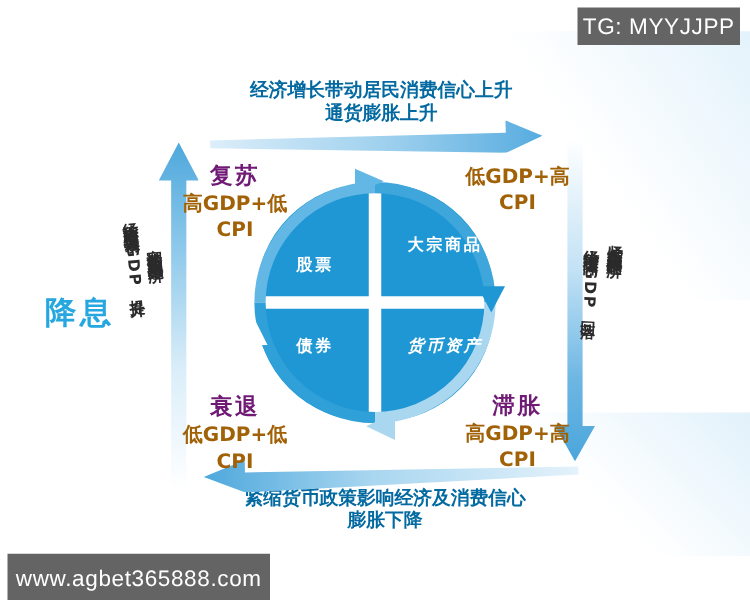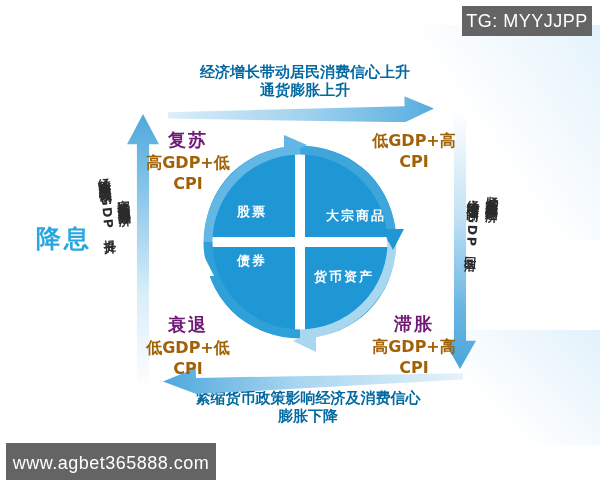--- a/index.html
+++ b/index.html
@@ -98,41 +98,41 @@
     <path d="M208,116 A92,92 0 0 1 116,208" fill="none" stroke="#a9d7f0" stroke-width="9"></path>
     <path d="M116,208 A92,92 0 0 1 24,116" fill="none" stroke="#2fa0d8" stroke-width="9"></path>
 
     <polygon points="100,9 100,29 123,19" fill="#62b7e5"></polygon>
     <polygon points="198,103 220,103 209,124" fill="#1f97d4"></polygon>
     <polygon points="132,204 132,226 109,215" fill="#a9d7f0"></polygon>
     <polygon points="6,150 30,150 18,126" fill="#ffffff"></polygon>
   </svg>
 
   <div class="abs asset" style="left:204px;top:203px;width:96px;">股票</div>
-  <div class="abs asset" style="left:304px;top:207px;width:104px;">大宗商品</div>
-  <div class="abs asset" style="left:204px;top:252px;width:96px;">债券</div>
-  <div class="abs asset" style="left:292px;top:268px;width:104px;">货币资产</div>
+  <div class="abs asset" style="left:304px;top:187px;width:104px;">大宗商品</div>
+  <div class="abs asset" style="left:204px;top:268px;width:96px;">债券</div>
+  <div class="abs asset" style="left:304px;top:268px;width:104px;font-style:italic;">货币资产</div>
 
   <div class="abs phase" style="left:138px;top:128px;width:100px;">
     <div class="t">复苏</div>
     <div class="m">高GDP+低CPI</div>
   </div>
   <div class="abs phase" style="left:364px;top:130px;width:100px;">
     <div class="m">低GDP+高CPI</div>
   </div>
   <div class="abs phase" style="left:138px;top:313px;width:100px;">
     <div class="t">衰退</div>
     <div class="m">低GDP+低CPI</div>
   </div>
   <div class="abs phase" style="left:364px;top:312px;width:100px;">
     <div class="t">滞胀</div>
     <div class="m">高GDP+高CPI</div>
   </div>
 
-  <div class="abs rate" style="left:36px;top:222px;">降息</div>
+  <div class="abs rate" style="left:36px;top:233px;">降息</div>
 
   <div class="abs vtext v-lo">经济由政府主导拉动，GDP提升</div>
   <div class="abs vtext v-li">宽松货币政策刺激经济</div>
   <div class="abs vtext v-ri">紧缩货币政策抑制经济</div>
   <div class="abs vtext v-ro">经济增速下降，GDP回落</div>
 
   <div class="abs flow flow-bottom">
     <div>紧缩货币政策影响经济及消费信心</div>
     <div>膨胀下降</div>
   </div>

